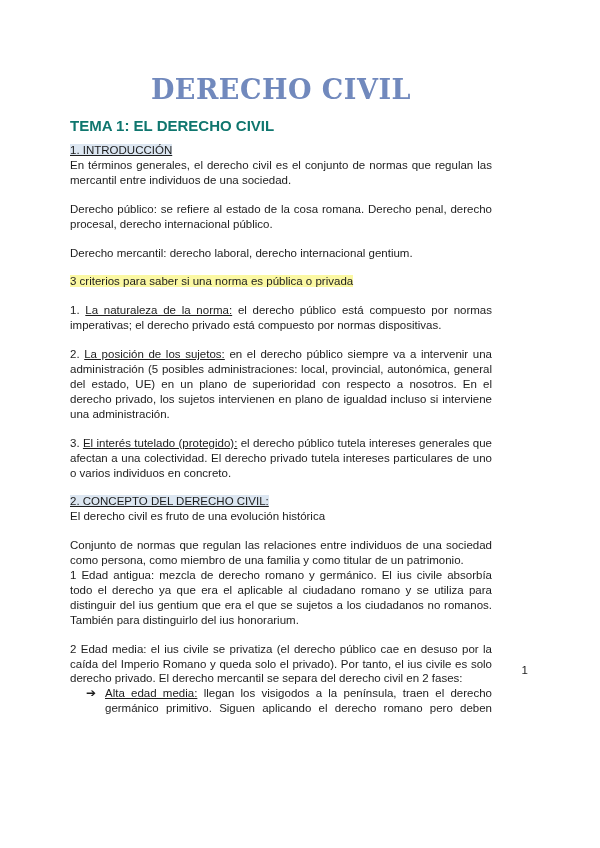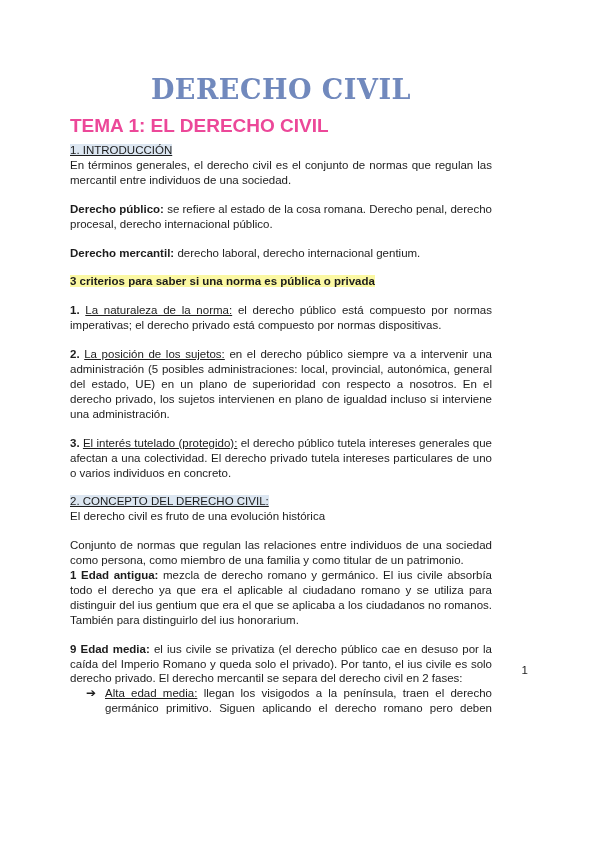--- a/index.html
+++ b/index.html
@@ -24,41 +24,41 @@
     font-family:"DejaVu Serif",serif;
     font-weight:bold;
     font-size:27px;
     line-height:28px;
     letter-spacing:0.5px;
     color:var(--title-blue);
     text-align:center;
     margin:0 0 12px 0;
   }
   .tema{
-    font-size:19px;
+    font-size:15px;
     line-height:20px;
     font-weight:bold;
-    color:#ec4899;
+    color:#0f766e;
     margin:0 0 7px 0;
   }
   p.para{
     margin:0 0 14px 0;
     text-align:justify;
   }
   p.tight{margin-bottom:0;}
   .sec-head{
     text-decoration:underline;
     background:var(--hl-blue);
   }
   .yellow-hl{
     background:var(--hl-yellow);
-    font-weight:bold;
+    font-weight:normal;
   }
   .u{text-decoration:underline;}
-  b{font-weight:bold;}
+  b{font-weight:normal;}
   .bullet{
     position:relative;
     padding-left:35px;
     margin-bottom:0;
   }
   .arrow{
     position:absolute;
     left:16px;
     top:0;
     font-size:12px;
@@ -94,21 +94,21 @@
 
   <p class="para"><b>2.</b> <span class="u">La posición de los sujetos:</span><span> en el derecho público siempre va a intervenir una administración (5 posibles administraciones: local, provincial, autonómica, general del estado, UE) en un plano de superioridad con respecto a nosotros. En el derecho privado, los sujetos intervienen en plano de igualdad incluso si interviene una administración.</span></p>
 
   <p class="para"><b>3.</b> <span class="u">El interés tutelado (protegido):</span><span> el derecho público tutela intereses generales que afectan a una colectividad. El derecho privado tutela intereses particulares de uno o varios individuos en concreto.</span></p>
 
 
   <p class="para tight"><span class="sec-head">2. CONCEPTO DEL DERECHO CIVIL:</span></p>
   <p class="para">El derecho civil es fruto de una evolución histórica</p>
   <p class="para tight">Conjunto de normas que regulan las relaciones entre individuos de una sociedad como persona, como miembro de una familia y como titular de un patrimonio.</p>
 
-  <p class="para"><b>1 Edad antigua:</b><span> mezcla de derecho romano y germánico. El ius civile absorbía todo el derecho ya que era el aplicable al ciudadano romano y se utiliza para distinguir del ius gentium que era el que se aplicaba a los ciudadanos no romanos. También para distinguirlo del ius honorarium.</span></p>
+  <p class="para"><b>1 Edad antigua:</b><span> mezcla de derecho romano y germánico. El ius civile absorbía todo el derecho ya que era el aplicable al ciudadano romano y se utiliza para distinguir del ius gentium que era el que se sujetos a los ciudadanos no romanos. También para distinguirlo del ius honorarium.</span></p>
 
-  <p class="para tight"><b>9 Edad media:</b><span> el ius civile se privatiza (el derecho público cae en desuso por la caída del Imperio Romano y queda solo el privado). Por tanto, el ius civile es solo derecho privado. El derecho mercantil se separa del derecho civil en 2 fases:</span></p>
+  <p class="para tight"><b>2 Edad media:</b><span> el ius civile se privatiza (el derecho público cae en desuso por la caída del Imperio Romano y queda solo el privado). Por tanto, el ius civile es solo derecho privado. El derecho mercantil se separa del derecho civil en 2 fases:</span></p>
 
   <p class="para bullet"><span class="arrow">➔</span><span class="u">Alta edad media:</span><span> llegan los visigodos a la península, traen el derecho germánico primitivo. Siguen aplicando el derecho romano pero deben ajustarse a cambios. Así</span></p>
 
   <div class="pagenum">1</div>
 
 </div>
 
 </body></html>

